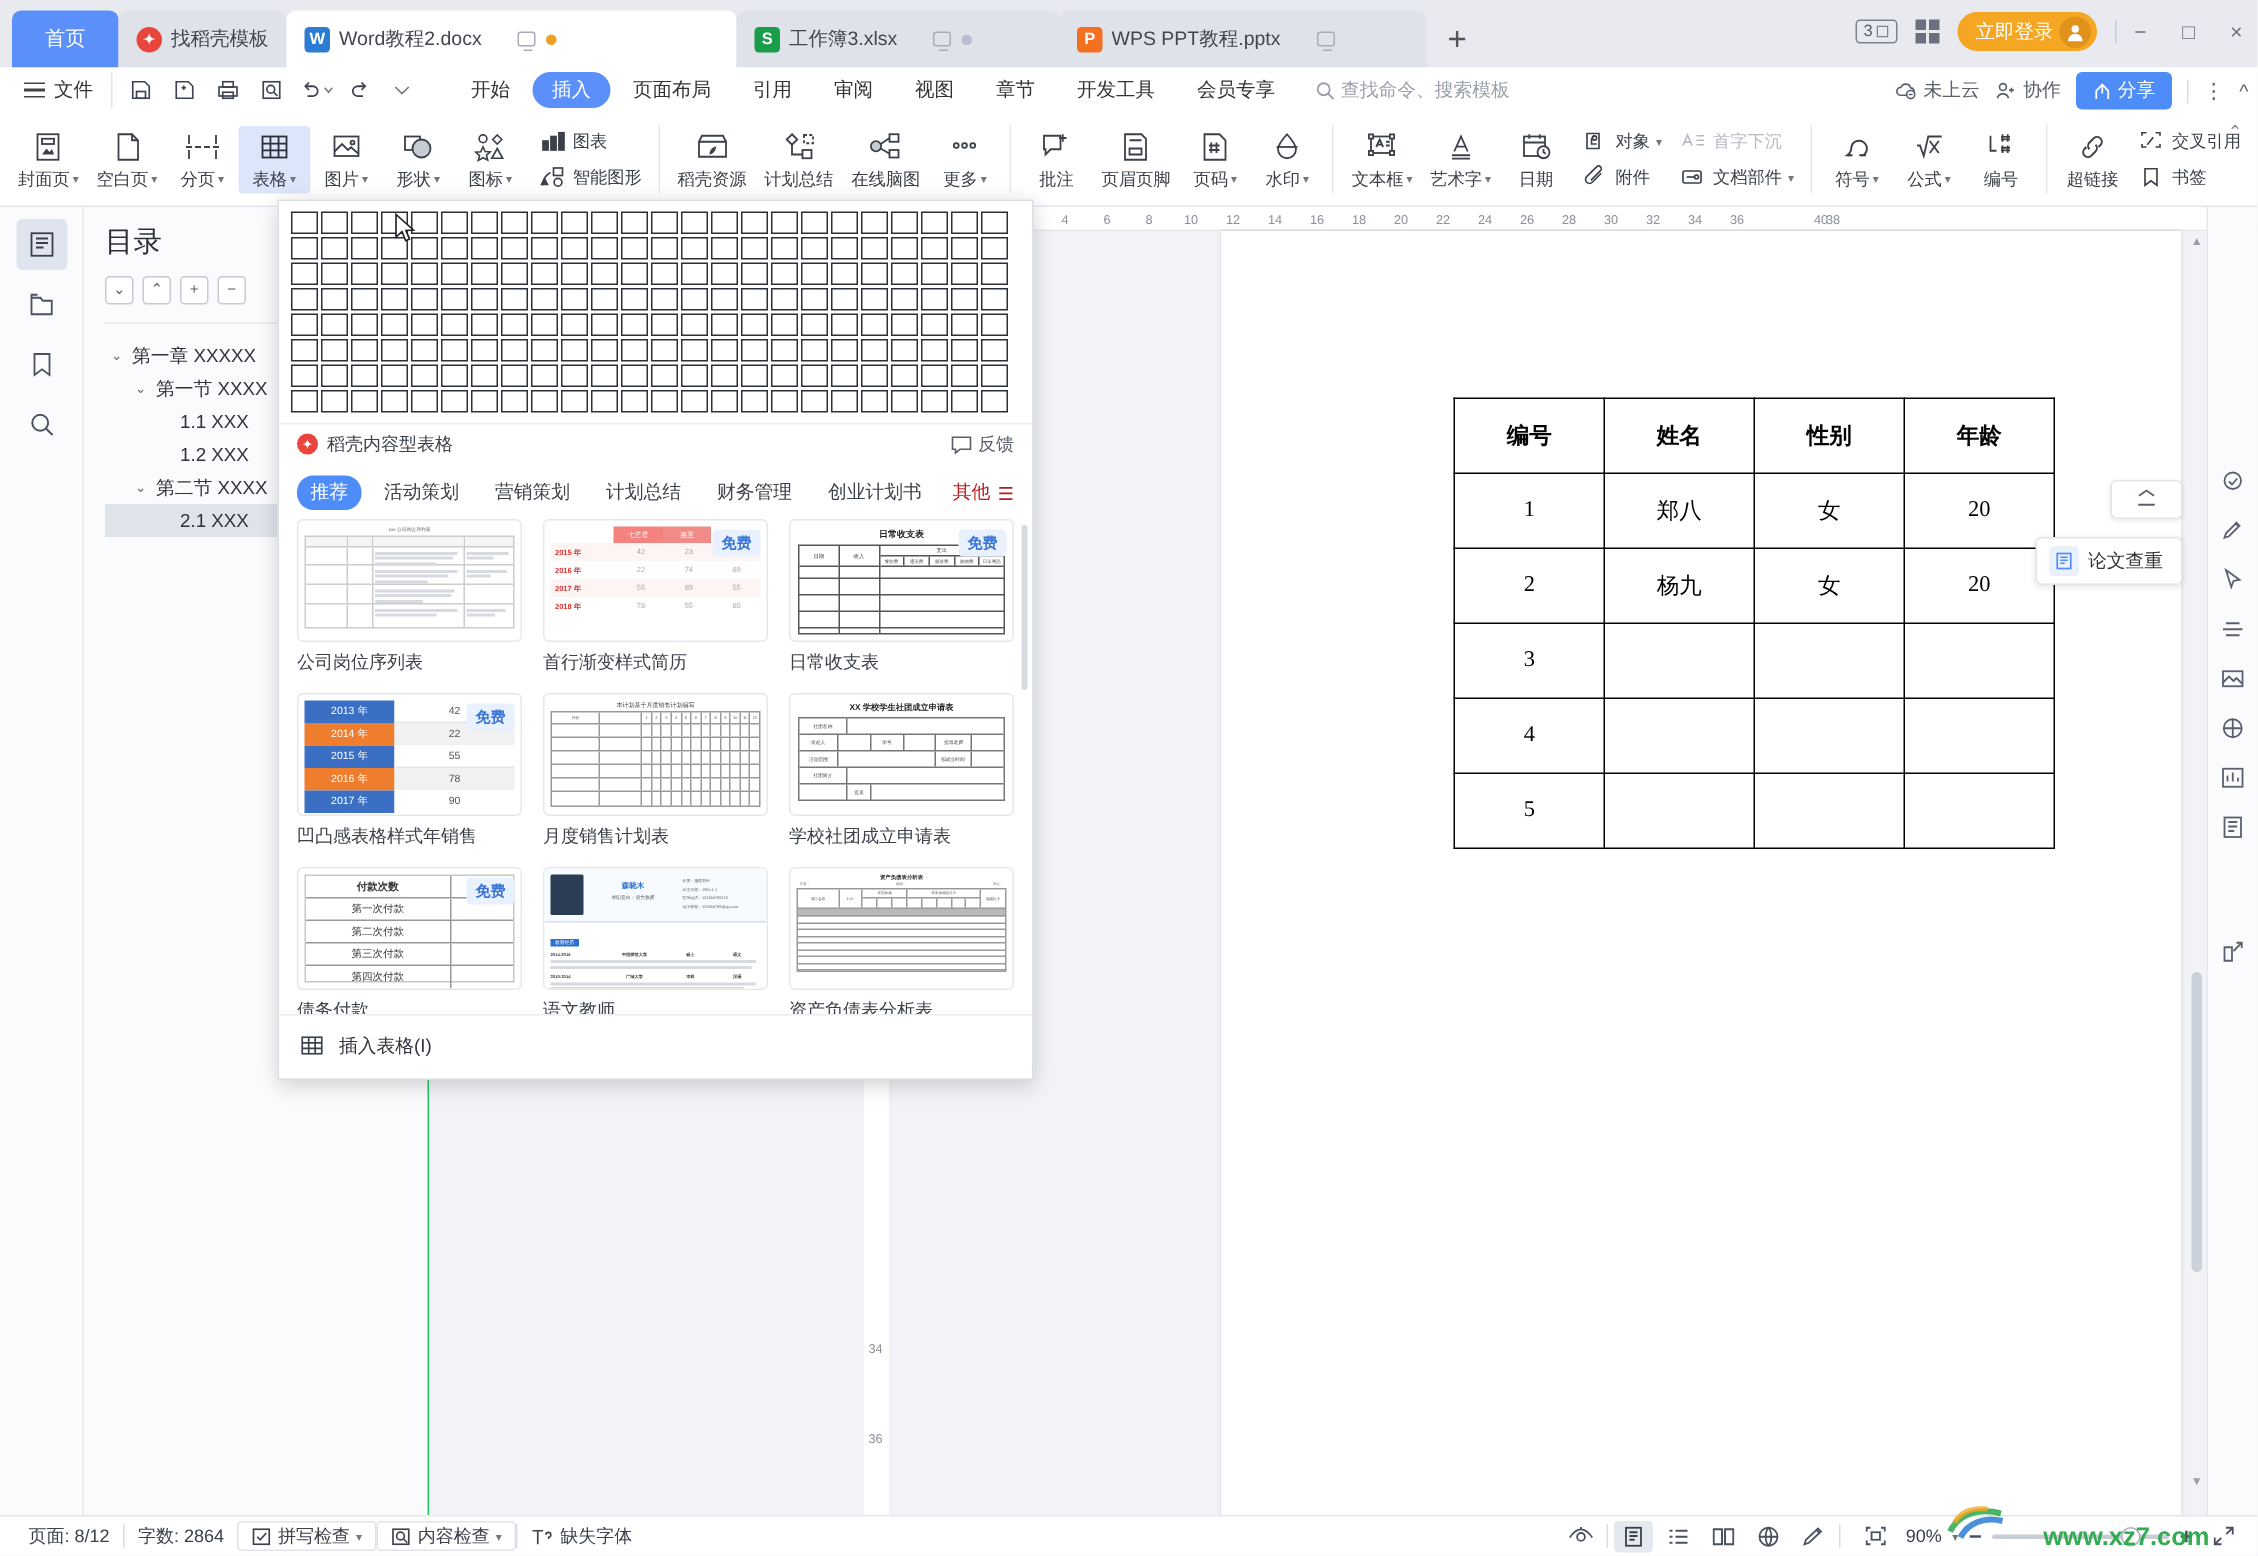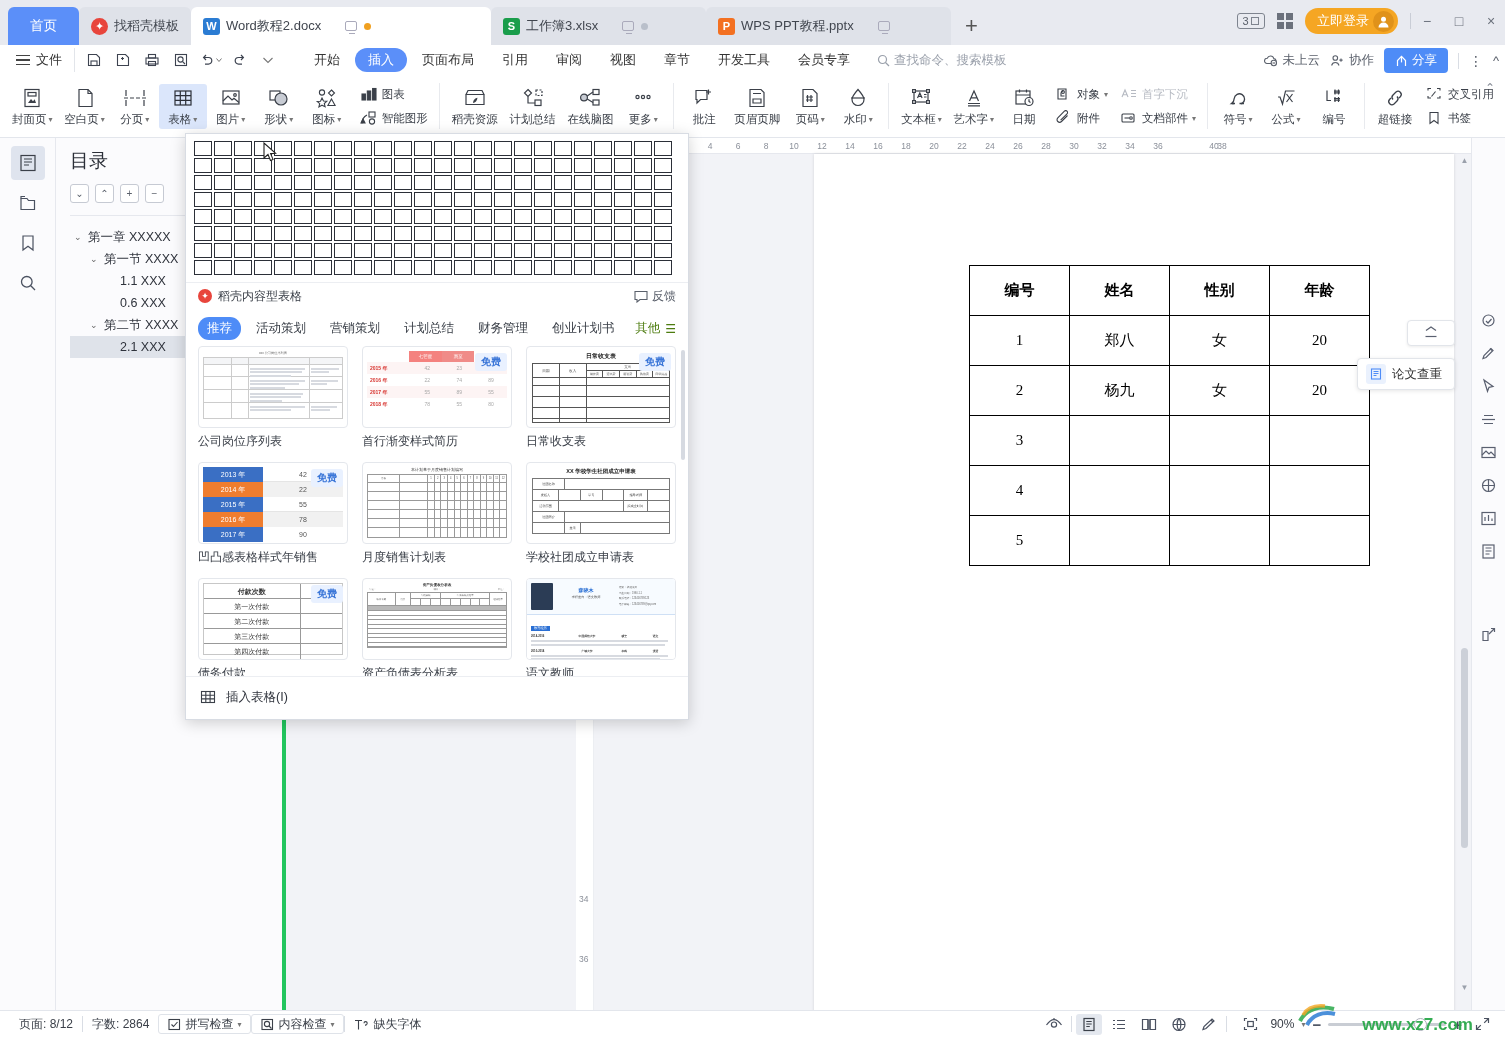--- a/index.html
+++ b/index.html
@@ -102,21 +102,21 @@
 
   
   .rail { width: 56px; background: #fbfbfd; border-right: 1px solid #e6e8ee;
     display: flex; flex-direction: column; align-items: center; padding-top: 8px;
     gap: 6px; }
   .rail-btn { width: 34px; height: 34px; display: flex; align-items: center;
     justify-content: center; border-radius: 4px; color: #4a5160; }
   .rail-btn.sel { background: #dfe4ee; }
 
   
-  .outline { width: 230px; background: #fbfbfd; border-right: 4px solid #22c55e;
+  .outline { width: 230px; background: #fbfbfd; border-right: 1px solid #22c55e;
     padding: 10px 0 0 14px; }
   .outline h2 { font-size: 19px; font-weight: normal; color: #2b2f38;
     margin-bottom: 10px; }
   .obar { display: flex; gap: 6px; margin-bottom: 12px; }
   .obtn { width: 19px; height: 19px; border: 1px solid #c6cad3; border-radius: 3px;
     display: flex; align-items: center; justify-content: center; font-size: 10px;
     color: #5a606b; background: #fff; }
   .otree { border-top: 1px solid #e6e8ee; padding-top: 10px; margin-right: 0; }
   .onode { display: flex; align-items: center; height: 22px; font-size: 12.5px;
     color: #2f333c; padding-right: 8px; }
@@ -180,21 +180,21 @@
   .cloud-left { display: flex; align-items: center; gap: 6px; }
   .cloud-badge { width: 14px; height: 14px; border-radius: 50%; background: #e8453c;
     color: #fff; font-size: 9px; display: flex; align-items: center;
     justify-content: center; }
   .fb { display: flex; align-items: center; gap: 4px; color: #5a606b; }
   .dd-cats { display: flex; align-items: center; padding: 8px 12px 6px 12px;
     gap: 6px; font-size: 12.5px; color: #3b4049; position: relative; }
   .cat { padding: 3px 9px; border-radius: 11px; }
   .cat.sel { background: #4e8cf7; color: #fff; }
   .cat-more { position: absolute; right: 12px; display: flex; align-items: center;
-    gap: 5px; color: #4d7c0f; }
+    gap: 5px; color: #b91c1c; }
   .tpl-scroll { height: 330px; overflow: hidden; position: relative;
     padding: 0 12px 0 12px; }
   .tpl-grid { display: flex; flex-wrap: wrap; gap: 12px 14px; }
   .tpl { width: 150px; }
   .tpl-thumb { width: 150px; height: 82px; border: 1px solid #e4e7ec; border-radius: 4px;
     background: #fff; position: relative; overflow: hidden; }
   .tpl-name { font-size: 12px; color: #3b4049; margin-top: 5px; white-space: nowrap;
     overflow: hidden; }
   .free { position: absolute; right: 4px; top: 6px; background: #e9f1ff; color: #3a76d8;
     font-size: 10px; font-weight: bold; padding: 2px 6px; border-radius: 3px; z-index: 3;}
@@ -770,21 +770,21 @@
         <span>第一章  XXXXX</span>
       </div>
       <div class="onode" style="padding-left:20px">
         <span class="ochev">⌄</span>
         <span>第一节  XXXX</span>
       </div>
       <div class="onode" style="padding-left:50px">
         <span>1.1 XXX</span>
       </div>
       <div class="onode" style="padding-left:50px">
-        <span>0.6 XXX</span>
+        <span>1.2 XXX</span>
       </div>
       <div class="onode" style="padding-left:20px">
         <span class="ochev">⌄</span>
         <span>第二节  XXXX</span>
       </div>
       <div class="onode sel" style="padding-left:50px">
         <span>2.1 XXX</span>
       </div>
     </div>
   </div>
@@ -1552,20 +1552,60 @@
                 <div style="flex:3;border-right:1px solid #999;text-align:center;line-height:15px;font-size:7px;color:#333">第四次付款</div>
                 <div style="flex:1.3"></div>
               </div>
           </div>
         </div>
         <div class="tpl-name">债务付款</div>
       </div>
 
       <div class="tpl">
         <div class="tpl-thumb">
+          <div style="position:absolute;inset:0;background:#fff">
+            <div style="display:flex;padding:4px;border-bottom:.8px solid #cfe0f5;height:36px;background:#f7fbff">
+              <div style="width:22px;height:27px;background:#2b3c55;border-radius:1px"></div>
+              <div style="flex:1;text-align:center;padding-top:4px">
+                <div style="font-size:5px;color:#2a6fd4;font-weight:bold">森晓木</div>
+                <div style="font-size:3.2px;color:#555;margin-top:2px">求职意向：语文教师</div>
+              </div>
+              <div style="width:52px;padding-top:2px">
+                <div style="font-size:2.6px;color:#666">籍贯：福建泉州</div>
+                <div style="font-size:2.6px;color:#666;margin-top:1.5px">出生日期：1990.1.1</div>
+                <div style="font-size:2.6px;color:#666;margin-top:1.5px">联系电话：123456789123</div>
+                <div style="font-size:2.6px;color:#666;margin-top:1.5px">电子邮箱：123456789@qq.com</div>
+              </div>
+            </div>
+            <div style="padding:3px 4px">
+              <div style="background:#2a6fd4;color:#fff;font-size:3.2px;display:inline-block;padding:0.5px 3px">教育经历</div>
+              <div style="display:flex;font-size:2.8px;color:#333;margin-top:2px;font-weight:bold">
+                  <div style="flex:1.1">2014-2016</div>
+                  <div style="flex:1.4;text-align:center">中国师范大学</div>
+                  <div style="flex:1;text-align:center">硕士</div>
+                  <div style="flex:1;text-align:center">语文</div>
+                </div>
+              <div class="mline" style="width:98%;margin-top:2px"></div>
+              <div class="mline" style="width:96%"></div>
+              <div style="display:flex;font-size:2.8px;color:#333;margin-top:3px;font-weight:bold">
+                  <div style="flex:1.1">2010-2014</div>
+                  <div style="flex:1.4;text-align:center">广域大学</div>
+                  <div style="flex:1;text-align:center">本科</div>
+                  <div style="flex:1;text-align:center">汉语</div>
+                </div>
+              <div class="mline" style="width:98%;margin-top:2px"></div>
+              <div class="mline" style="width:92%"></div>
+            </div>
+          </div>
+        </div>
+        <div class="tpl-name">语文教师</div>
+      </div>
+
+      <div class="tpl">
+        <div class="tpl-thumb">
           <div style="position:absolute;inset:4px">
             <div style="text-align:center;font-size:3.6px;font-weight:bold;color:#333">资产负债表分析表</div>
             <div style="display:flex;justify-content:space-between;font-size:2.4px;color:#888;margin:1px 2px">
               <span>年度：</span>
                 <span>编制：</span>
                 <span>单位：</span>
             </div>
             <div style="border:.5px solid #999;height:56px">
               <div style="display:flex;height:13px;border-bottom:.5px solid #999;font-size:2.4px;color:#555">
                 <div style="flex:2;border-right:.5px solid #999;display:flex;align-items:center;justify-content:center">项目名称</div>
@@ -1599,60 +1639,20 @@
               <div style="height:4.5px;border-bottom:.5px solid #999"></div>
               <div style="height:4.5px;border-bottom:.5px solid #999"></div>
               <div style="height:4.5px;border-bottom:.5px solid #999"></div>
               <div style="height:4.5px"></div>
             </div>
           </div>
         </div>
         <div class="tpl-name">资产负债表分析表</div>
       </div>
 
-      <div class="tpl">
-        <div class="tpl-thumb">
-          <div style="position:absolute;inset:0;background:#fff">
-            <div style="display:flex;padding:4px;border-bottom:.8px solid #cfe0f5;height:36px;background:#f7fbff">
-              <div style="width:22px;height:27px;background:#2b3c55;border-radius:1px"></div>
-              <div style="flex:1;text-align:center;padding-top:4px">
-                <div style="font-size:5px;color:#2a6fd4;font-weight:bold">森晓木</div>
-                <div style="font-size:3.2px;color:#555;margin-top:2px">求职意向：语文教师</div>
-              </div>
-              <div style="width:52px;padding-top:2px">
-                <div style="font-size:2.6px;color:#666">籍贯：福建泉州</div>
-                <div style="font-size:2.6px;color:#666;margin-top:1.5px">出生日期：1990.1.1</div>
-                <div style="font-size:2.6px;color:#666;margin-top:1.5px">联系电话：123456789123</div>
-                <div style="font-size:2.6px;color:#666;margin-top:1.5px">电子邮箱：123456789@qq.com</div>
-              </div>
-            </div>
-            <div style="padding:3px 4px">
-              <div style="background:#2a6fd4;color:#fff;font-size:3.2px;display:inline-block;padding:0.5px 3px">教育经历</div>
-              <div style="display:flex;font-size:2.8px;color:#333;margin-top:2px;font-weight:bold">
-                  <div style="flex:1.1">2014-2016</div>
-                  <div style="flex:1.4;text-align:center">中国师范大学</div>
-                  <div style="flex:1;text-align:center">硕士</div>
-                  <div style="flex:1;text-align:center">语文</div>
-                </div>
-              <div class="mline" style="width:98%;margin-top:2px"></div>
-              <div class="mline" style="width:96%"></div>
-              <div style="display:flex;font-size:2.8px;color:#333;margin-top:3px;font-weight:bold">
-                  <div style="flex:1.1">2010-2014</div>
-                  <div style="flex:1.4;text-align:center">广域大学</div>
-                  <div style="flex:1;text-align:center">本科</div>
-                  <div style="flex:1;text-align:center">汉语</div>
-                </div>
-              <div class="mline" style="width:98%;margin-top:2px"></div>
-              <div class="mline" style="width:92%"></div>
-            </div>
-          </div>
-        </div>
-        <div class="tpl-name">语文教师</div>
-      </div>
-
     </div>
   </div>
 
   <div class="dd-actions">
     <div class="ddrow">
       <svg width="16" height="16" viewBox="0 0 16 16" fill="none" stroke="#3b4049" stroke-width="1.1">
           <rect x="1.5" y="2.5" width="13" height="11"></rect>
           <path d="M1.5 6.2h13M1.5 9.9h13M5.8 2.5v11M10.1 2.5v11"></path>
         </svg>
       <span>插入表格(I)</span>

